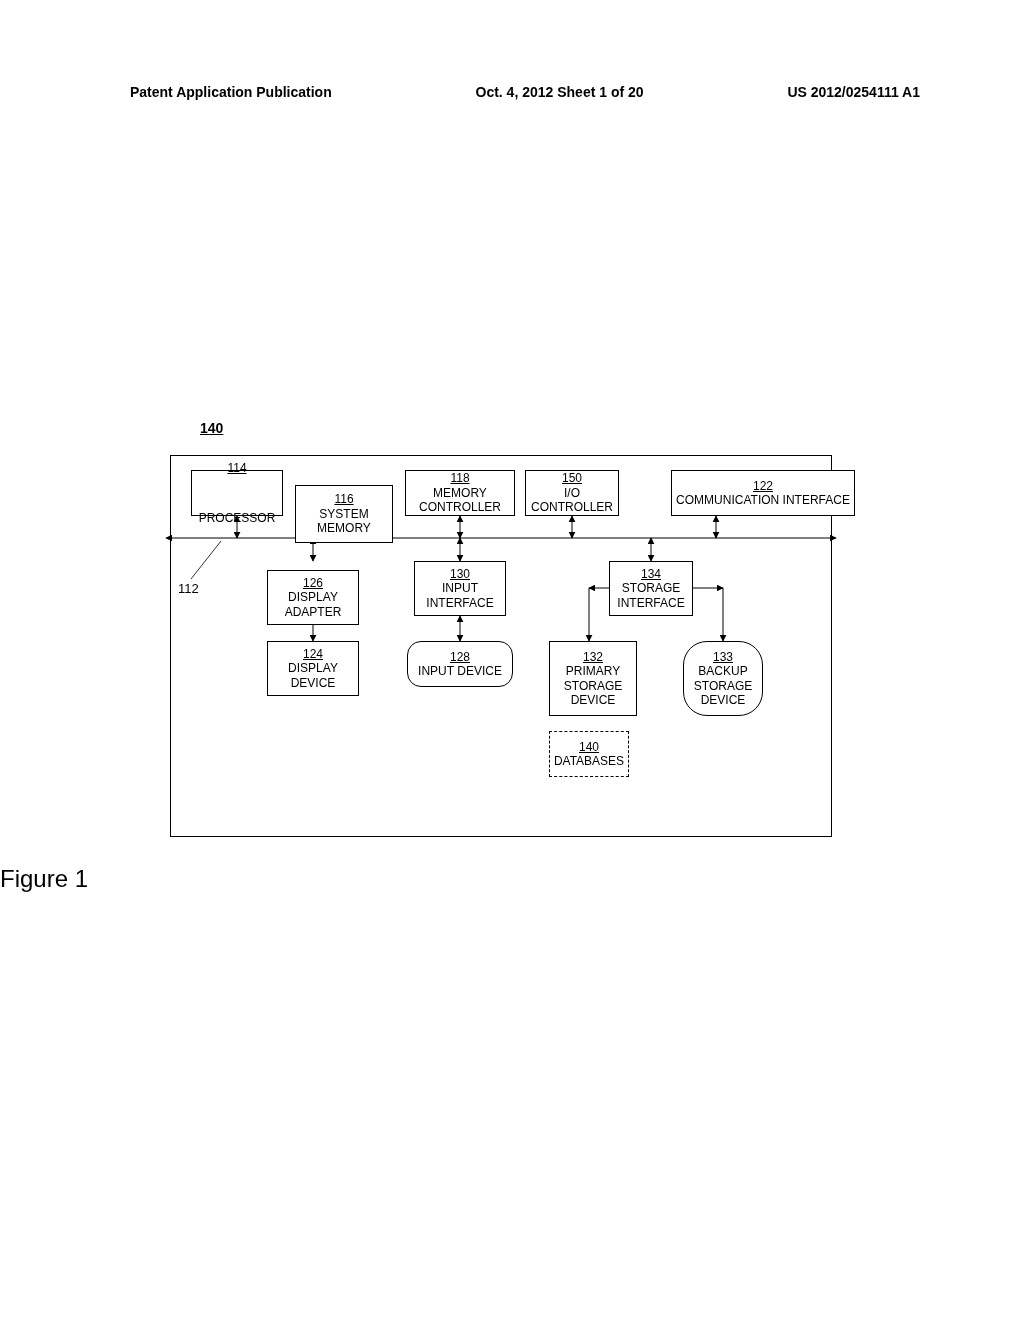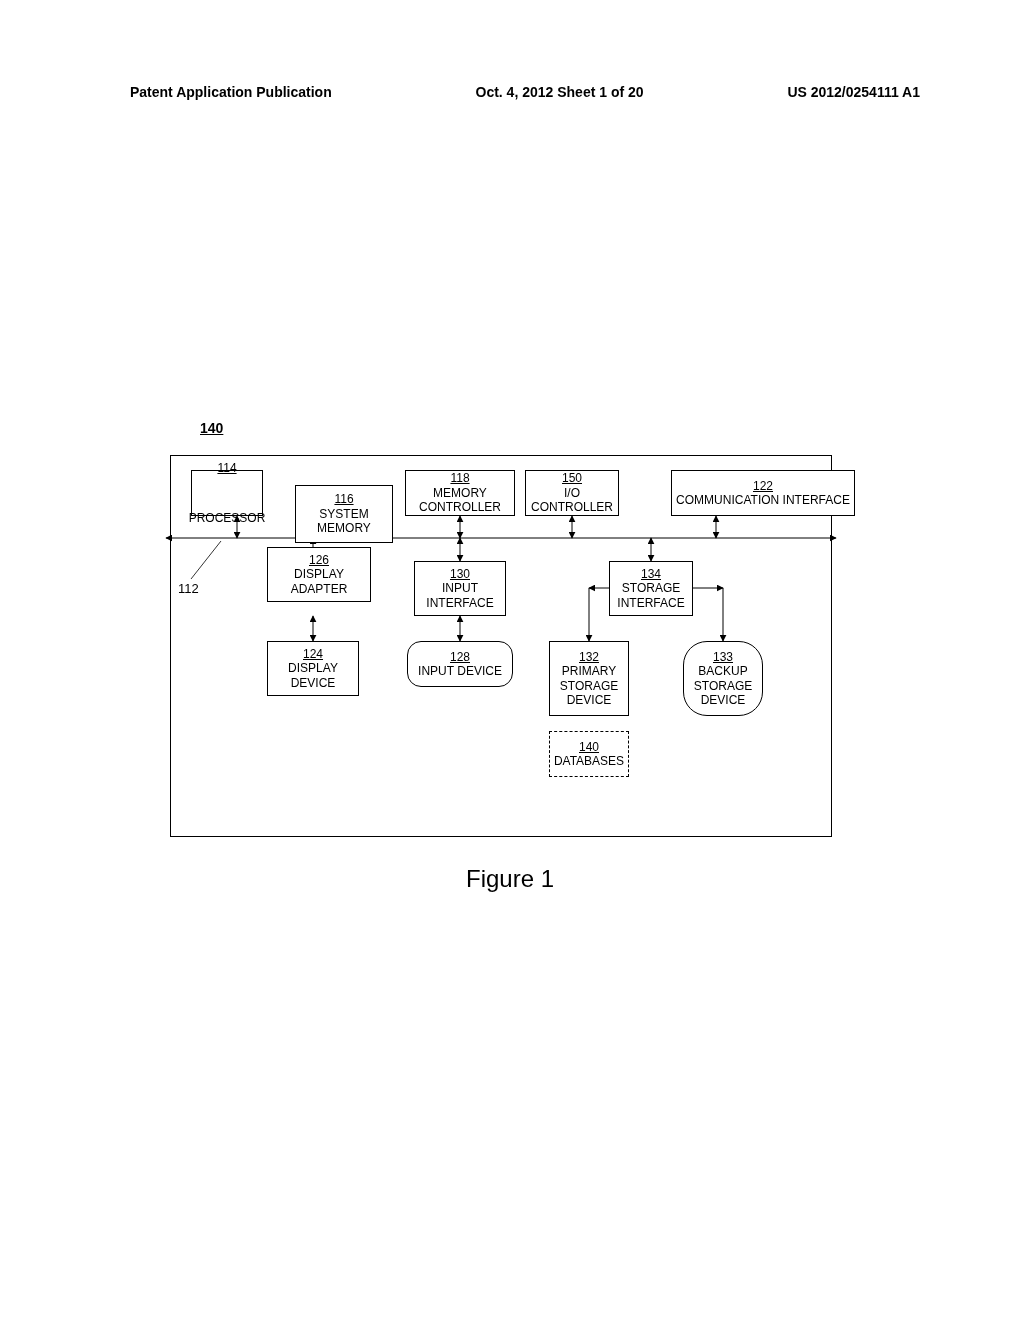--- a/index.html
+++ b/index.html
@@ -72,21 +72,20 @@
     left: 7px;
     top: 125px;
     font-size: 13px;
   }
 
   .figure-title {
     position: absolute;
     left: 0;
     right: 4px;
     top: 865px;
-    text-align: center;
     font-size: 24px;
   }
 
   
   svg.connectors {
     position: absolute;
     left: 0; top: 0;
     width: 660px;
     height: 380px;
     overflow: visible;
@@ -143,21 +142,21 @@
 
       <line x1="289" y1="160" x2="289" y2="185" stroke="#000" marker-start="url(#arrow)" marker-end="url(#arrow)"></line>
 
       <line x1="438" y1="132" x2="418" y2="132" stroke="#000" marker-end="url(#arrow)"></line>
       <line x1="418" y1="132" x2="418" y2="185" stroke="#000" marker-end="url(#arrow)"></line>
 
       <line x1="522" y1="132" x2="552" y2="132" stroke="#000" marker-end="url(#arrow)"></line>
       <line x1="552" y1="132" x2="552" y2="185" stroke="#000" marker-end="url(#arrow)"></line>
     </svg>
 
-    <div class="block" style="left:20px;  top:14px; width:72px;  height:46px;gap:35px;">
+    <div class="block" style="left:20px;  top:14px; width:92px;  height:46px;gap:35px;">
       <span class="num">114</span>
       <span>PROCESSOR</span>
     </div>
     <div class="block" style="left:124px; top:14px; width:98px;  height:58px;margin-top:15px;">
       <span class="num">116</span>
       <span>SYSTEM MEMORY</span>
     </div>
     <div class="block" style="left:234px; top:14px; width:110px; height:46px;">
       <span class="num">118</span>
       <span>MEMORY CONTROLLER</span>
@@ -166,42 +165,42 @@
       <span class="num">150</span>
       <span>I/O CONTROLLER</span>
     </div>
     <div class="block" style="left:460px; top:14px; width:184px; height:46px;margin-left:40px;">
       <span class="num">122</span>
       <span>COMMUNICATION INTERFACE</span>
     </div>
 
     <div class="bus-label">112</div>
 
-    <div class="block" style="left:96px;  top:91px; width:104px;  height:55px;justify-content:center;">
+    <div class="block" style="left:96px;  top:114px; width:92px;  height:55px;justify-content:center;">
       <span class="num">126</span>
       <span>DISPLAY ADAPTER</span>
     </div>
     <div class="block" style="left:243px; top:105px; width:92px;  height:55px;">
       <span class="num">130</span>
       <span>INPUT INTERFACE</span>
     </div>
     <div class="block" style="left:438px; top:105px; width:84px;  height:55px;">
       <span class="num">134</span>
       <span>STORAGE INTERFACE</span>
     </div>
 
     <div class="block" style="left:96px;  top:185px; width:92px;  height:55px;">
       <span class="num">124</span>
       <span>DISPLAY DEVICE</span>
     </div>
     <div class="block" style="left:236px; top:185px; width:106px; height:46px;border-radius:14px;">
       <span class="num">128</span>
       <span>INPUT DEVICE</span>
     </div>
-    <div class="block" style="left:378px; top:185px; width:80px;  height:75px;">
+    <div class="block" style="left:378px; top:185px; width:88px;  height:75px;">
       <span class="num">132</span>
       <span>PRIMARY STORAGE DEVICE</span>
     </div>
     <div class="block" style="left:512px; top:185px; width:80px;  height:75px;border-radius:24px;">
       <span class="num">133</span>
       <span>BACKUP STORAGE DEVICE</span>
     </div>
 
     <div class="block dashed" style="left:378px; top:275px; width:80px; height:46px;">
       <span class="num">140</span>

